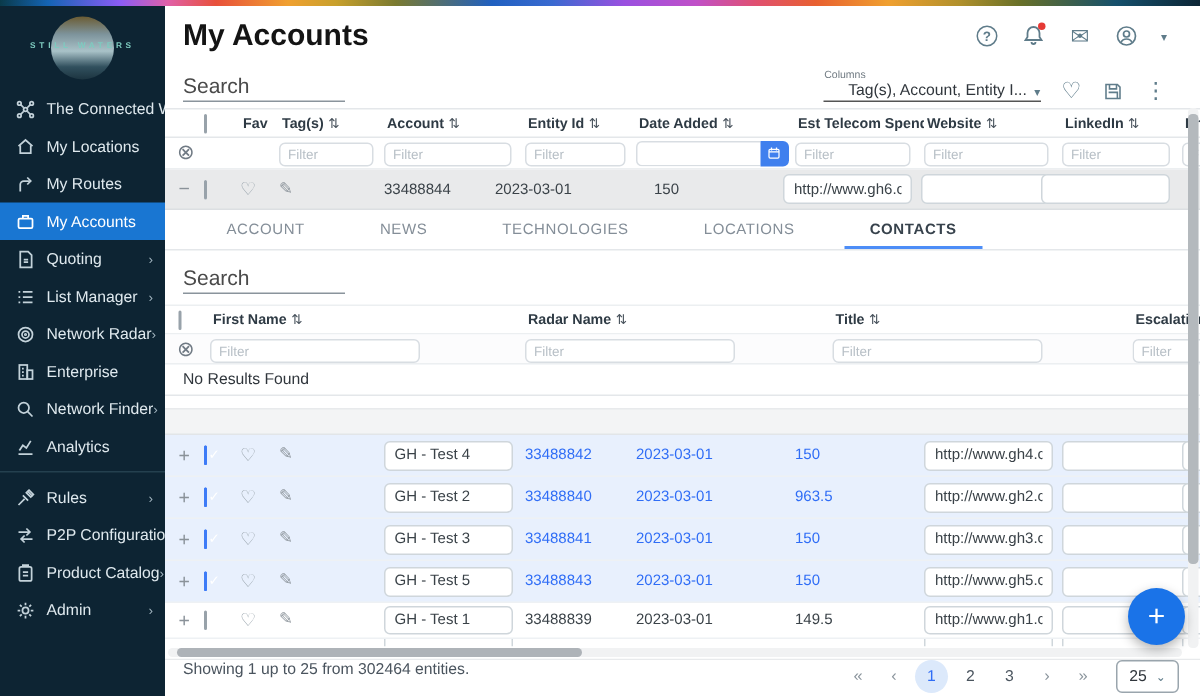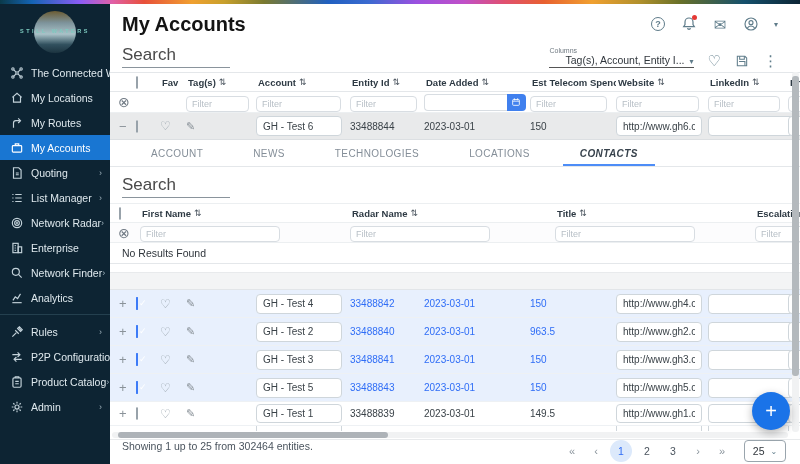--- a/index.html
+++ b/index.html
@@ -39,21 +39,21 @@
   .header-icons { margin-left:auto; display:flex; align-items:center; gap:15px; color:#5f7c8a; }
   .hicon { position:relative; width:16px; height:16px; display:flex; align-items:center; justify-content:center; cursor:pointer; }
   .hicon svg { width:16px; height:16px; }
   .help-circle { width:14px; height:14px; border:1.4px solid #5f7c8a; border-radius:50%;
     font-size:9px; display:flex; align-items:center; justify-content:center; font-weight:bold; }
   .bell-dot { position:absolute; top:-1px; right:0px; width:5px; height:5px; background:#e53935; border-radius:50%; }
   .mail-glyph { font-size:15px; line-height:1; }
   .caret { font-size:8px; color:#5f7c8a; }
 
   .toolbar { height:28px; display:flex; align-items:flex-end; padding:0 22px 4px 12px; }
-  .search-box { width:108px; border:none; border-bottom:1px solid #8a949c; font-size:17px;
+  .search-box { width:108px; border:none; border-bottom:1px solid #8a949c; font-size:14px;
     padding:2px 0; color:#333; background:transparent; outline:none; }
   .search-box::placeholder { color:#4a4a4a; }
   .toolbar-right { margin-left:auto; display:flex; align-items:flex-end; gap:14px; }
   .columns-select { display:flex; flex-direction:column; border-bottom:1px solid #555; padding-bottom:1px; cursor:pointer; }
   .columns-label { font-size:7px; color:#707a82; }
   .columns-value { font-size:10.5px; color:#30363c; display:flex; align-items:flex-end; gap:5px;margin-left:16px; }
   .t-icon { color:#607d8b; font-size:15px; line-height:1; cursor:pointer; }
   .t-icon svg { width:14px; height:14px; display:block; }
 
   
@@ -92,21 +92,21 @@
   .checkbox.checked::after { content:"✓"; position:absolute; color:#fff; font-size:9px; left:2px; top:0px; }
   .cell-input { width:86px; height:20px; border:1px solid #cfd6db; border-radius:4px;
     font-size:10px; padding:0 6px; color:#3a4248; background:#fff; outline:none; }
   .cell-input.small { height:19px; }
   .blue-text { color:#2f6df6; }
 
   
   .tabs { height:27px; display:flex; align-items:center; border-bottom:1px solid #e4e7ea; padding-left:16px; }
   .tab { padding:0 25px; font-size:10px; letter-spacing:0.4px; color:#848e98; height:100%;
     display:flex; align-items:center; cursor:pointer; position:relative; white-space:nowrap; }
-  .tab.active { color:#37424c; font-weight:bold;font-style:italic; }
+  .tab.active { color:#37424c; font-weight:bold; }
   .tab.active::after { content:""; position:absolute; left:8px; right:8px; bottom:0; height:2px; background:#4d8df7; }
   .panel-search { height:36px; display:flex; align-items:center; padding-left:12px; }
   .sub-thead { height:20px; display:flex; align-items:center; border-top:1px solid #eceff1;
     border-bottom:1px solid #eceff1; font-size:9.5px; font-weight:bold; color:#2e3a44; }
   .s-check{width:30px;flex:0 0 30px;} .s-first{width:210px;flex:0 0 210px;}
   .s-last{width:205px;flex:0 0 205px;} .s-title{width:200px;flex:0 0 200px;}
   .s-esc{flex:1; overflow:hidden;}
   .sub-filter { height:20px; display:flex; align-items:center; background:#fcfcfd; border-bottom:1px solid #eceff1; }
   .sub-filter .filter-input { width:140px; background:#fff; }
   .sub-filter .s-esc .filter-input { width:52px; }
@@ -405,21 +405,20 @@
       <div class="c-website"><input class="filter-input" placeholder="Filter" style=""></div>
       <div class="c-linkedin"><input class="filter-input" placeholder="Filter" style=""></div>
       <div class="c-phone"><input class="filter-input" placeholder="Filter" style=""></div>
     </div>
 
     <div class="mrow row-expanded">
       <div class="c-expand"><span class="exp-icon">−</span></div>
       <div class="c-check"><span class="checkbox"></span></div>
       <div class="c-fav"><span class="heart">♡</span></div>
       <div class="c-tags"><span class="pencil">✎</span></div>
-      <div class="c-account"><input class="cell-input" value="GH - Test 6" style=""></div>
       <div class="c-entity">33488844</div>
       <div class="c-date">2023-03-01</div>
       <div class="c-spend">150</div>
       <div class="c-website"><input class="cell-input" value="http://www.gh6.co" style=""></div>
       <div class="c-linkedin"><input class="cell-input" style=""></div>
       <div class="c-phone"><input class="cell-input" style=""></div>
     </div>
 
     <div class="tabs">
       <div class="tab">ACCOUNT</div>

